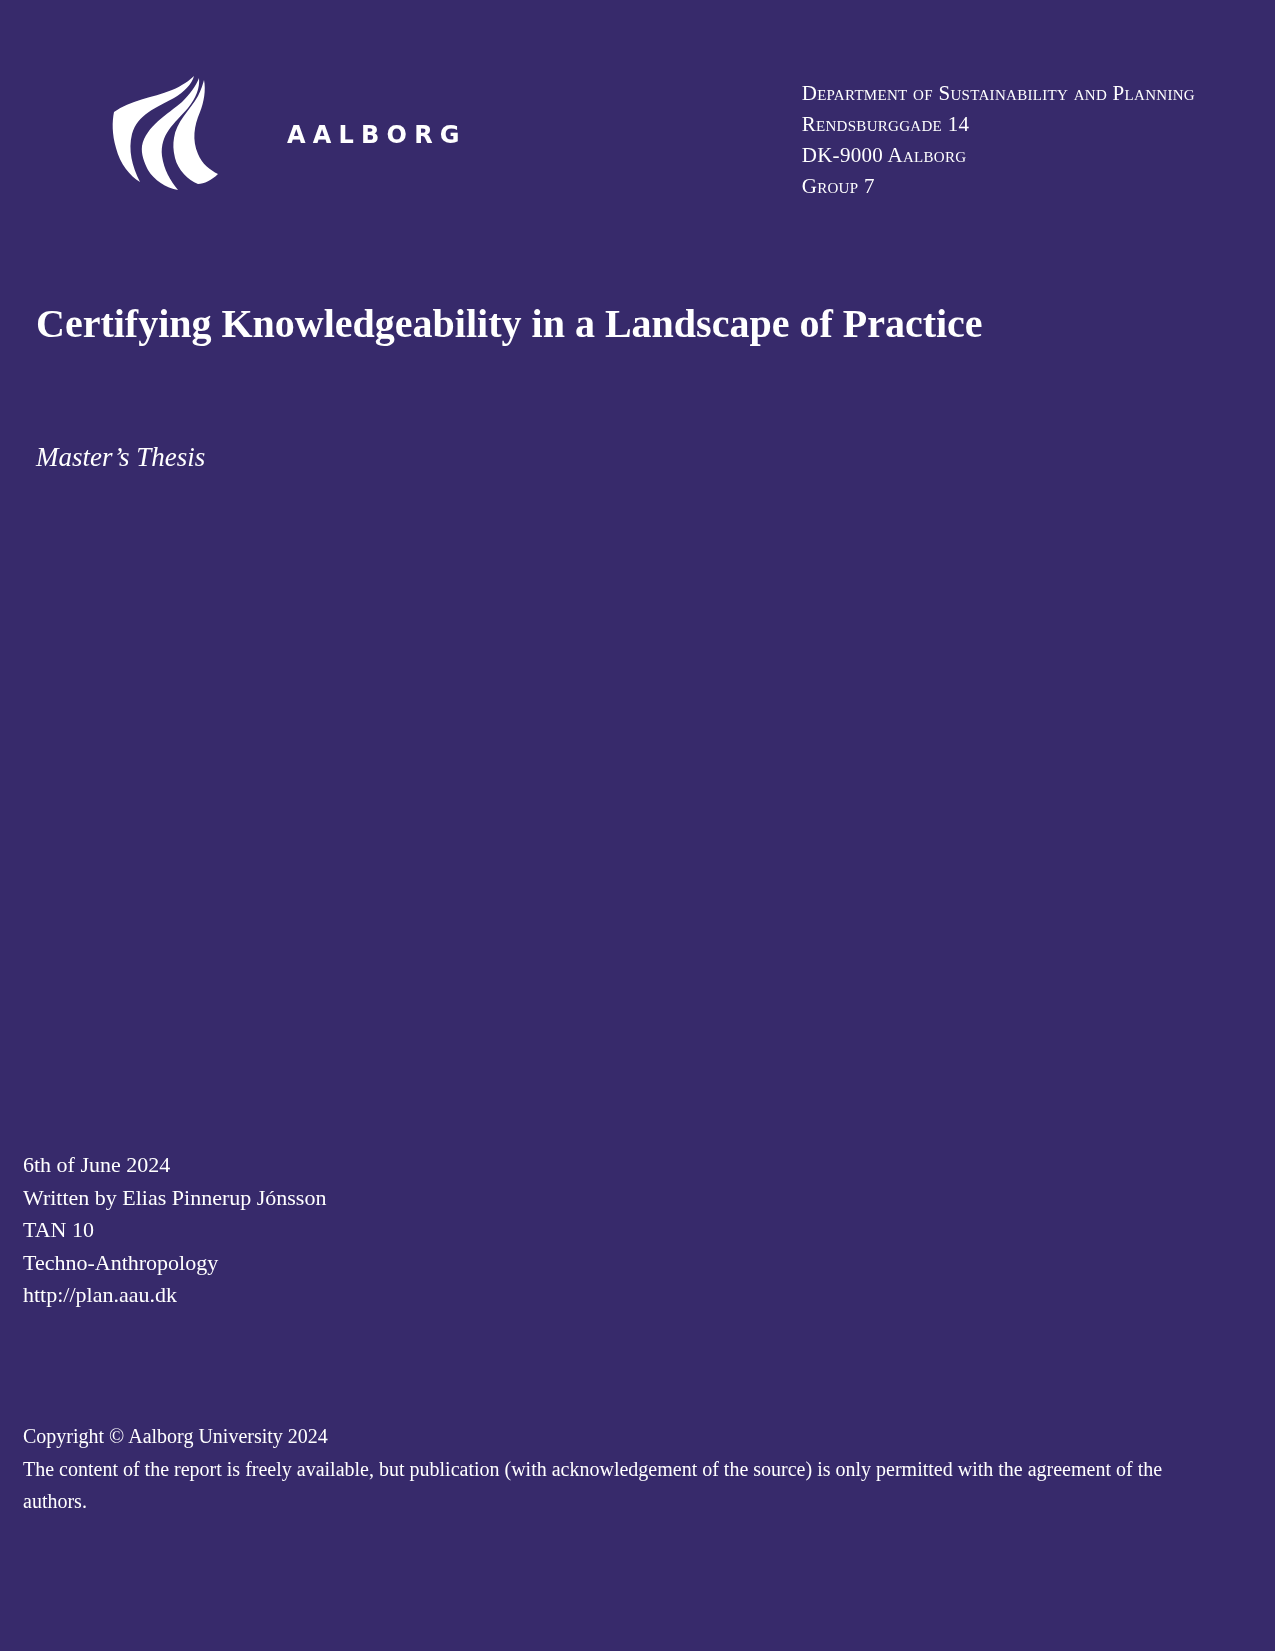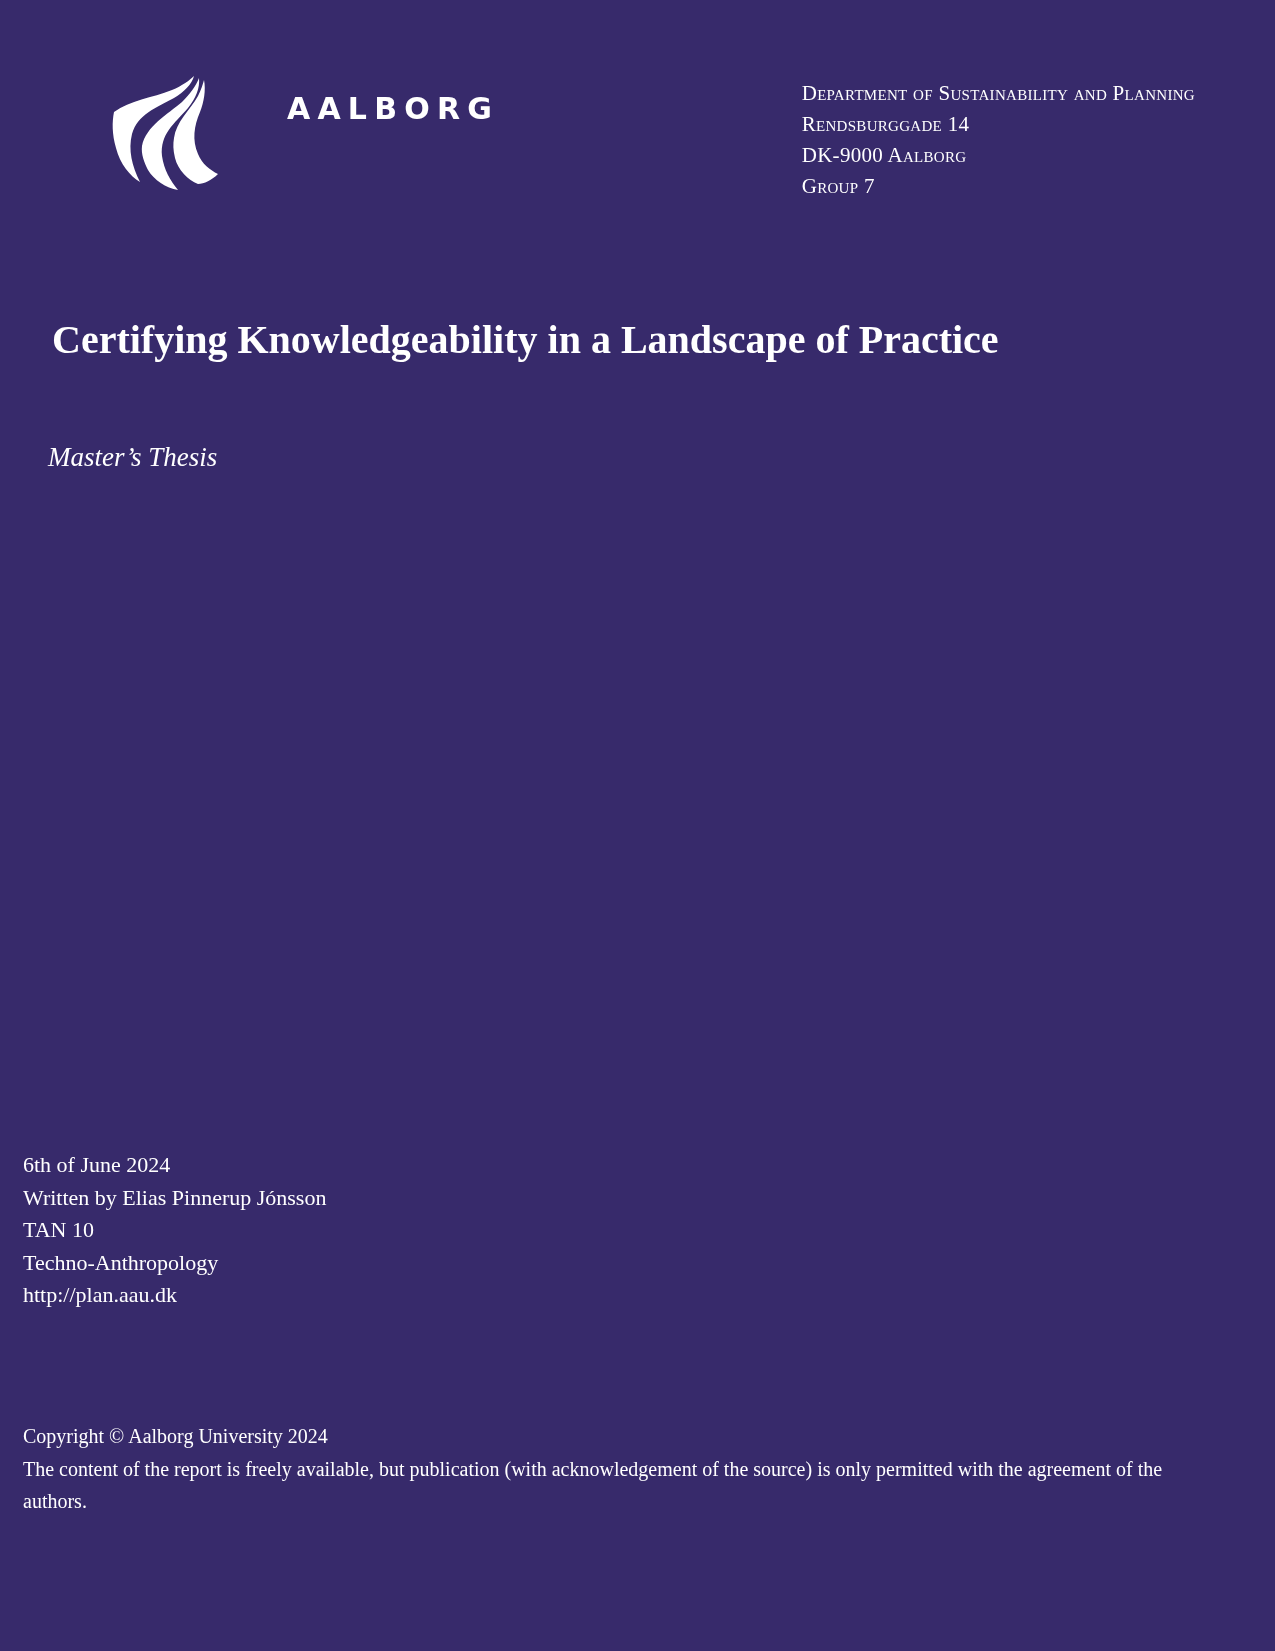--- a/index.html
+++ b/index.html
@@ -16,48 +16,47 @@
     width: 110px; height: 114px;
   }
   .wordmark {
     position: absolute; left: 287px; top: 88px;
     font-family: "DejaVu Sans", "Liberation Sans", sans-serif;
     font-weight: bold;
     color: #ffffff;
     letter-spacing: 7.2px;
     line-height: 42px;
   }
-  .wordmark .l1 { font-size: 30px; display: block; }
+  .wordmark .l1 { font-size: 24px; display: block; margin-top: 26px; }
   .wordmark .l2 { font-size: 30px; display: block; letter-spacing: 7.6px; }
 
   .dept {
     position: absolute; right: 80px; top: 78px;
     text-align: left;
     font-family: "Liberation Serif", "DejaVu Serif", serif;
     font-variant: small-caps;
     font-size: 21px;
     line-height: 31px;
     letter-spacing: 0.3px;
   }
   .dept div { white-space: nowrap; }
 
   .title {
     position: absolute; left: 36px; top: 300px;
     font-family: "Liberation Serif", "DejaVu Serif", serif;
     font-weight: bold;
     font-size: 40px;
-    margin: 16px;
+    margin: 0;
     white-space: nowrap;
   }
   .subtitle {
     position: absolute; left: 36px; top: 442px;
     font-family: "Liberation Serif", "DejaVu Serif", serif;
     font-style: italic;
     font-size: 27px;
-    margin-left: 12px;
   }
   .info {
     position: absolute; left: 23px; top: 1149px;
     font-family: "Liberation Serif", "DejaVu Serif", serif;
     font-size: 22px;
     line-height: 32.5px;
   }
   .info div { white-space: nowrap; font-family: Liberation Serif, serif; }
   .copyright {
     position: absolute; left: 23px; top: 1420px;

